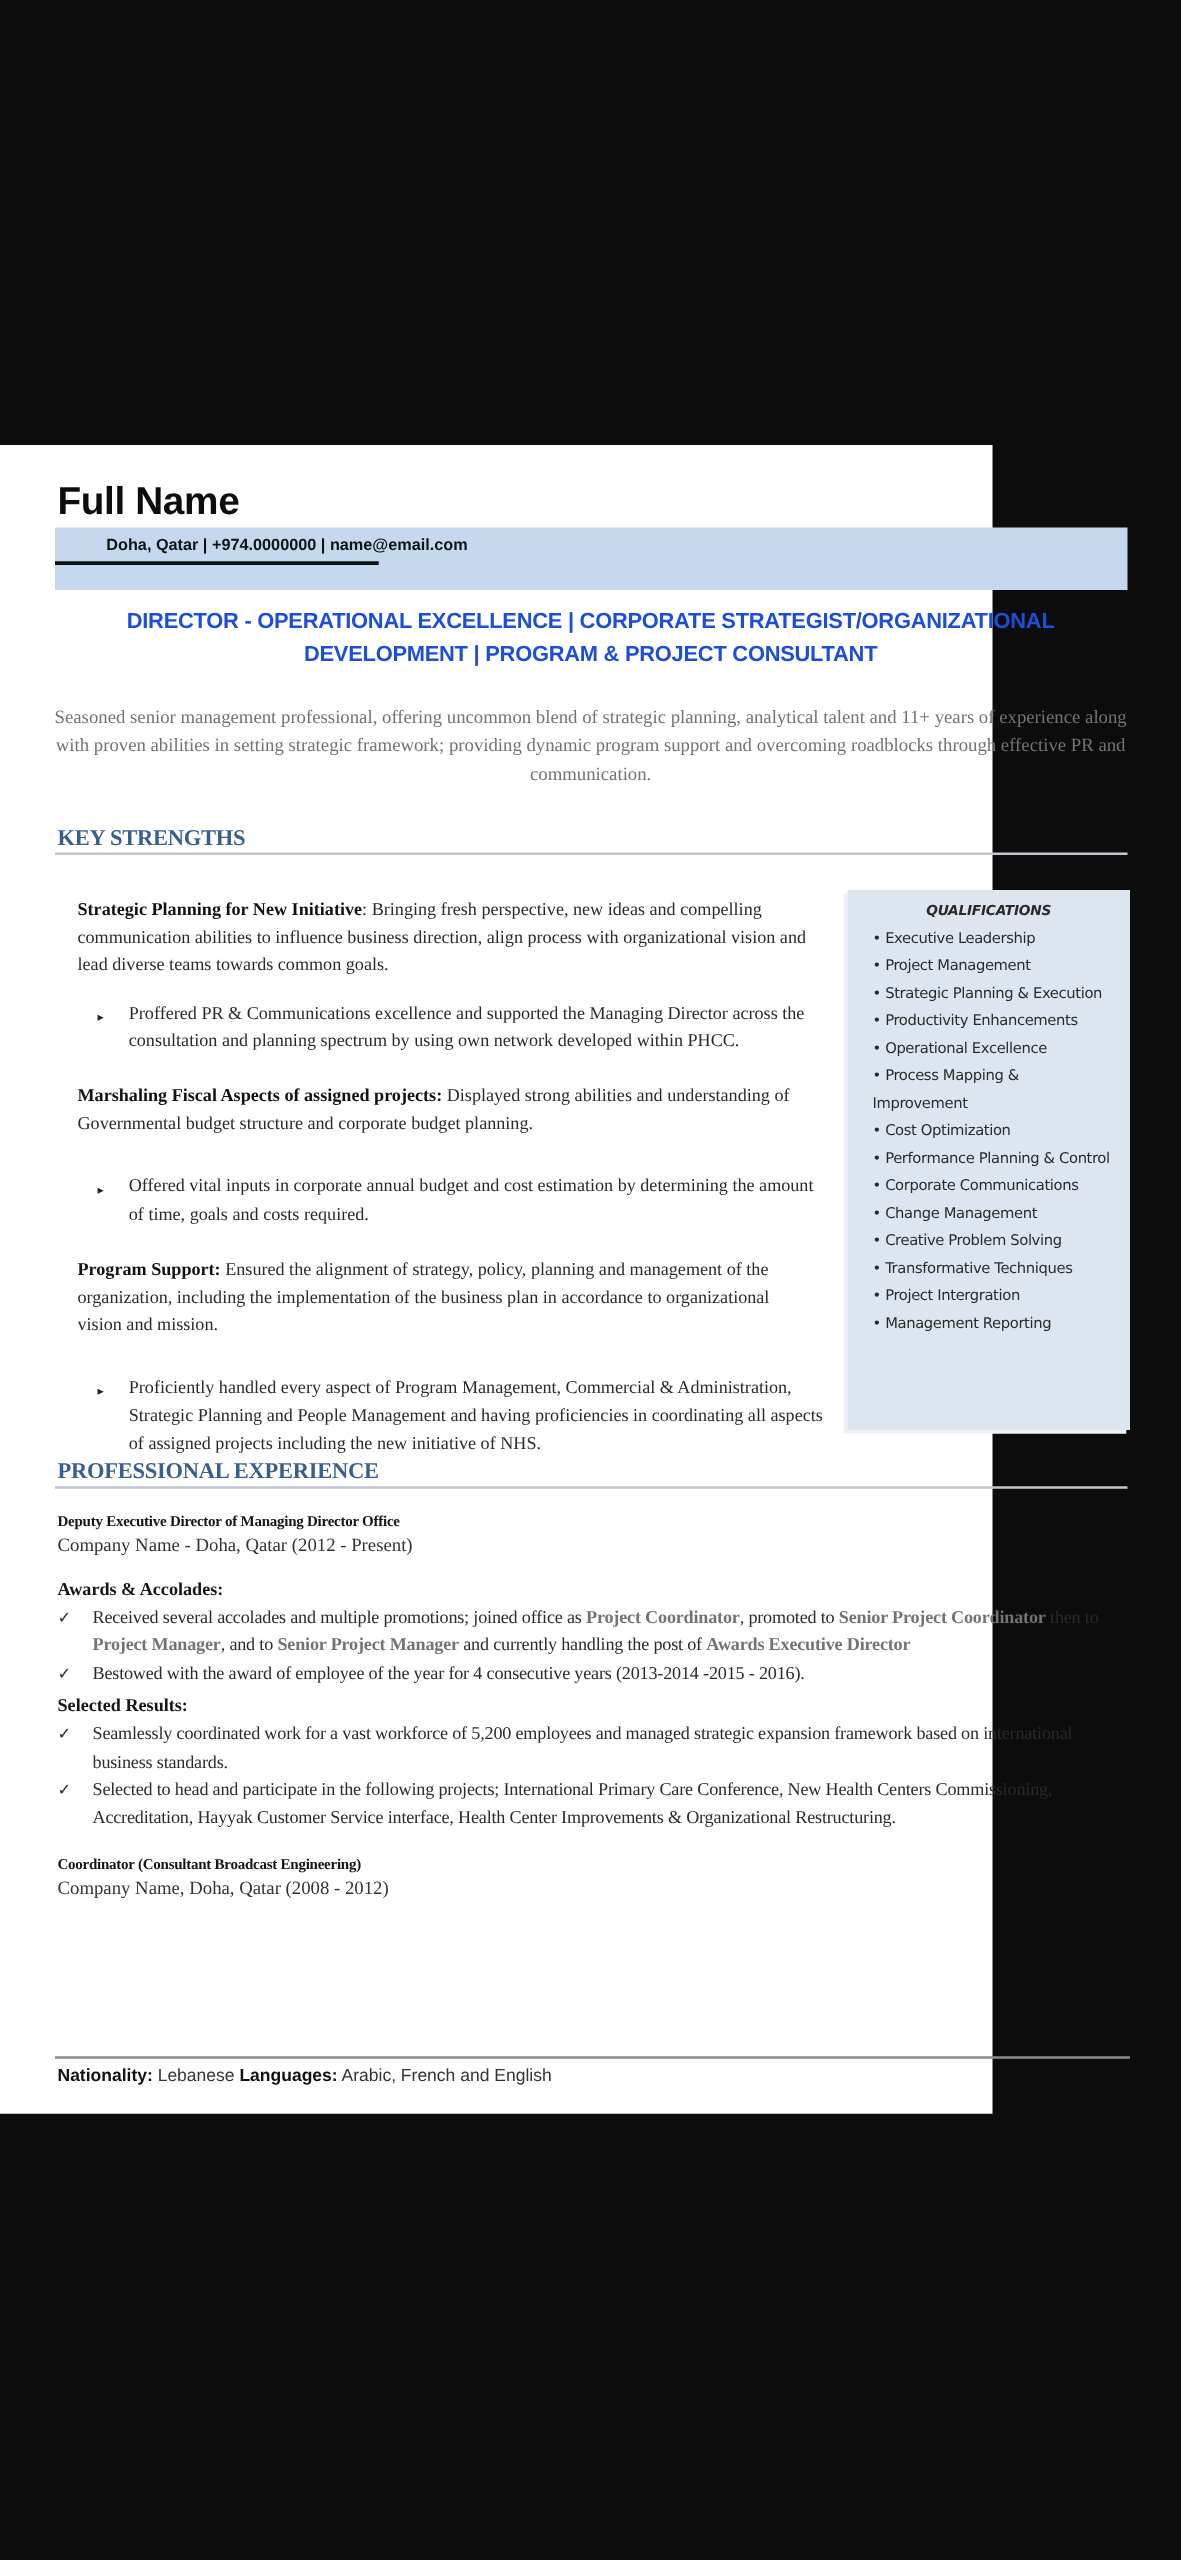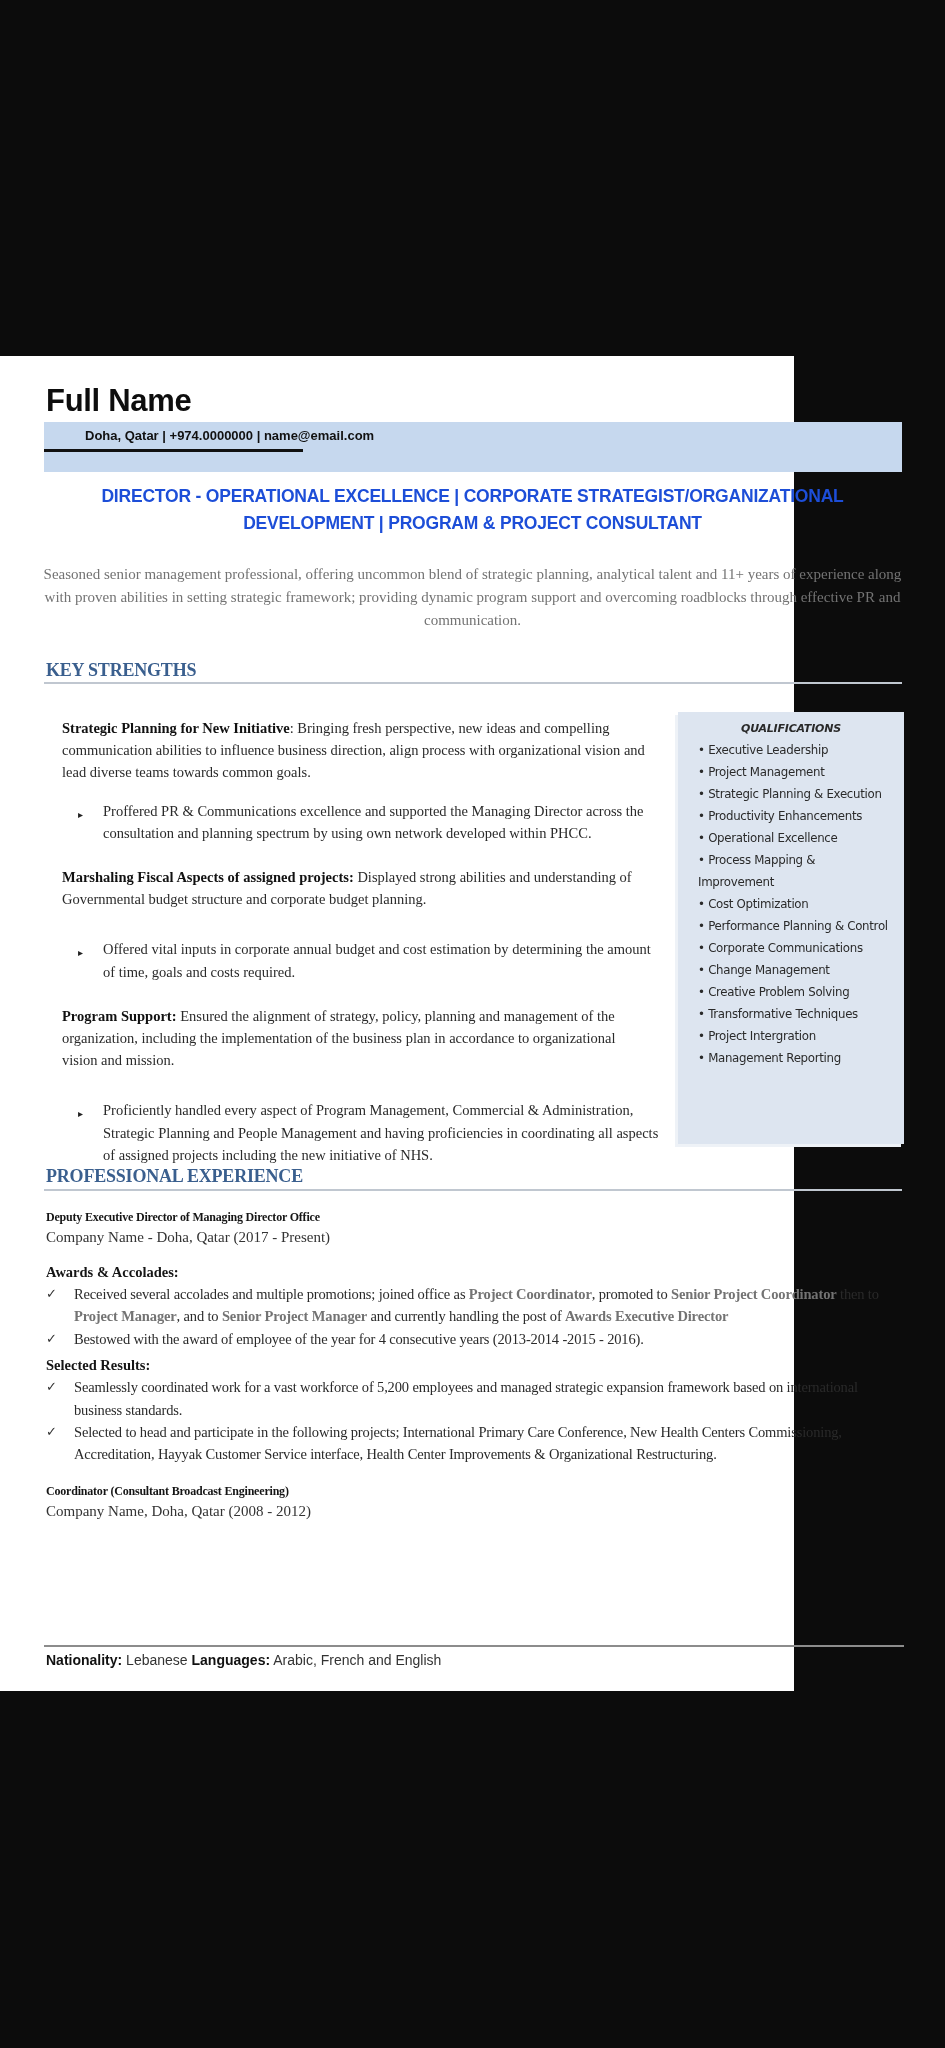--- a/index.html
+++ b/index.html
@@ -138,21 +138,21 @@
     <div class="qual-item"><span>•</span> <span>Project Intergration</span></div>
     <div class="qual-item"><span>•</span> <span>Management Reporting</span></div>
   </div>
 
   <div class="abs section-title" style="left:46px; top:810px;">PROFESSIONAL EXPERIENCE</div>
   <div class="abs section-rule" style="left:44px; top:833px; width:858px;"></div>
 
   <div class="abs exp" style="top:854px;">
     <div>
       <div class="job-title">Deputy Executive Director of Managing Director Office</div>
-      <div class="job-sub">Company Name - Doha, Qatar (2017 - Present)</div>
+      <div class="job-sub">Company Name - Doha, Qatar (2012 - Present)</div>
       <div style="height:12px"></div>
       <div class="sub-head">Awards &amp; Accolades:</div>
       <div class="check-row">
         <span class="mark">✓</span>
         <span>
           <span>Received several accolades and multiple promotions; joined office as </span><b>Project Coordinator</b><span>, promoted to </span><b>Senior Project Coordinator</b><span> then to </span><b>Project Manager</b><span>, and to </span><b>Senior Project Manager</b><span> and currently handling the post of </span><b>Awards Executive Director</b>
         </span>
       </div>
       <div class="check-row">
         <span class="mark">✓</span>

